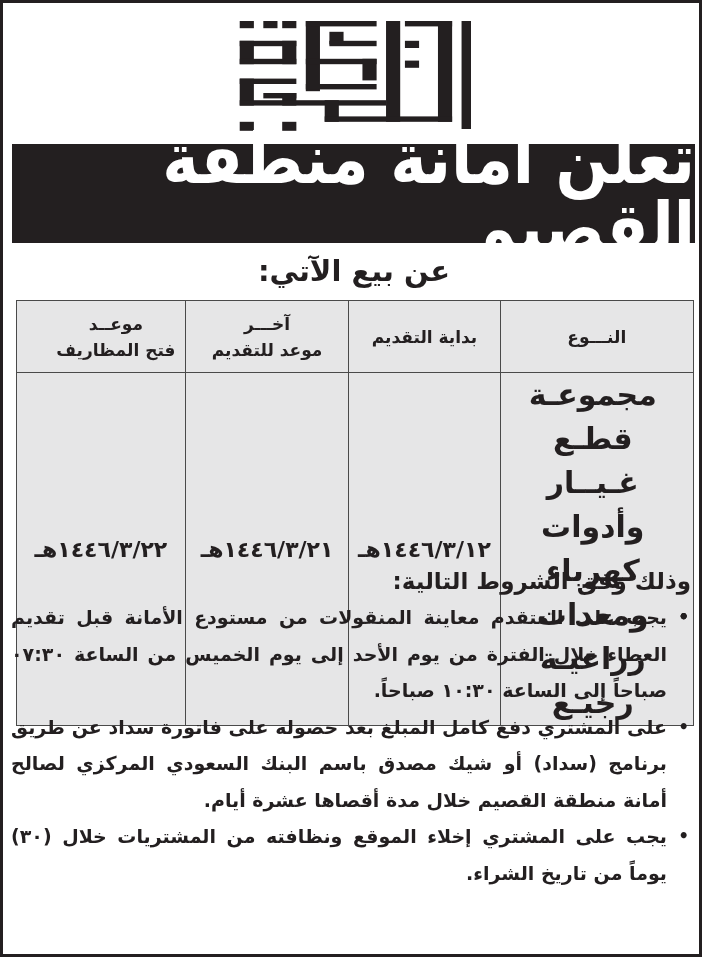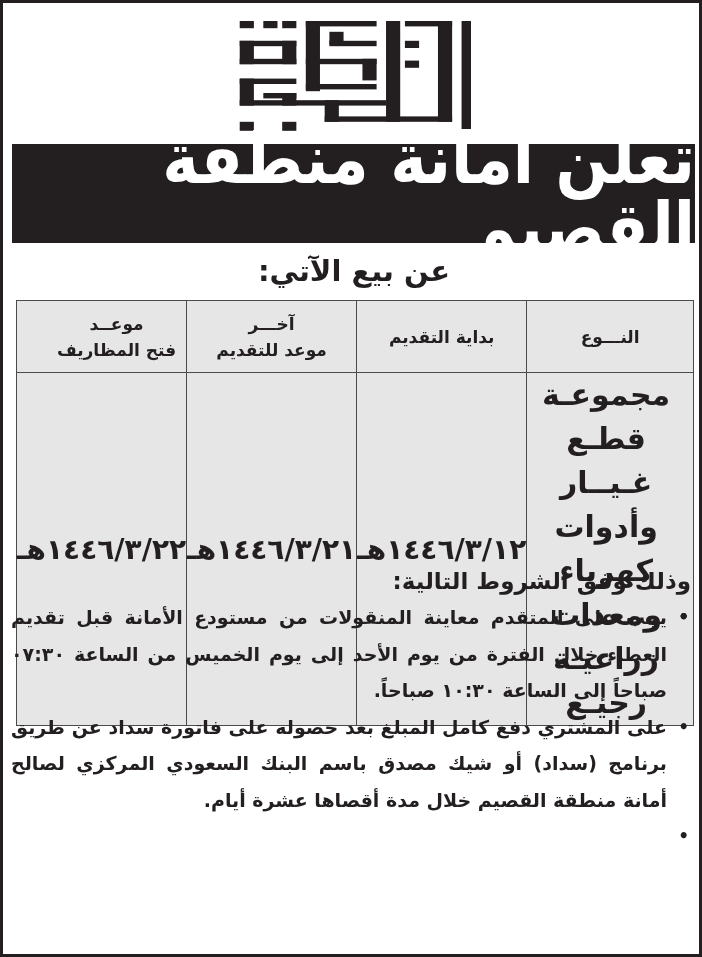--- a/index.html
+++ b/index.html
@@ -36,21 +36,21 @@
       border: 1.5px solid #4a4a4a; text-align: center; vertical-align: middle;
     }
     table.items th {
       height: 72px; font-weight: bold; font-size: 17px; line-height: 26px;
       color: #231f20;
     }
     table.items td { font-weight: bold; color: #231f20; }
     td.type-cell {
       font-size: 30px; line-height: 44px; text-align: right; padding-right: 8px;
     }
-    td.date-cell { font-size: 28px; letter-spacing: 1px; }
+    td.date-cell { font-size: 22px; letter-spacing: 1px; }
     .col-type { width: 188px; }
     .col-start { width: 147px; }
     .col-last { width: 159px; margin-left: 36px; }
     .col-open { width: 164px; padding-left: 30px; }
     .conditions {
       position: absolute; left: 8px; top: 560px; width: 684px;
       direction: rtl; text-align: right;
     }
     .conditions-heading {
       font-weight: bold; font-size: 23px; line-height: 36px;
@@ -153,17 +153,18 @@
       <li>
         <span class="bullet">•</span>
         <span>يجب على المتقدم معاينة المنقولات من مستودع الأمانة قبل تقديم العطاء خلال الفترة من يوم الأحد إلى يوم الخميس من الساعة ٠٧:٣٠ صباحاً إلى الساعة ١٠:٣٠ صباحاً.</span>
       </li>
       <li>
         <span class="bullet">•</span>
         <span>على المشتري دفع كامل المبلغ بعد حصوله على فاتورة سداد عن طريق برنامج (سداد) أو شيك مصدق باسم البنك السعودي المركزي لصالح أمانة منطقة القصيم خلال مدة أقصاها عشرة أيام.</span>
       </li>
       <li>
         <span class="bullet">•</span>
+        <span>يجب على المشتري إخلاء الموقع ونظافته من المشتريات خلال (٣٠) يوماً من تاريخ الشراء.</span>
       </li>
     </ul>
   </div>
 
 </div>
 
 </body></html>

